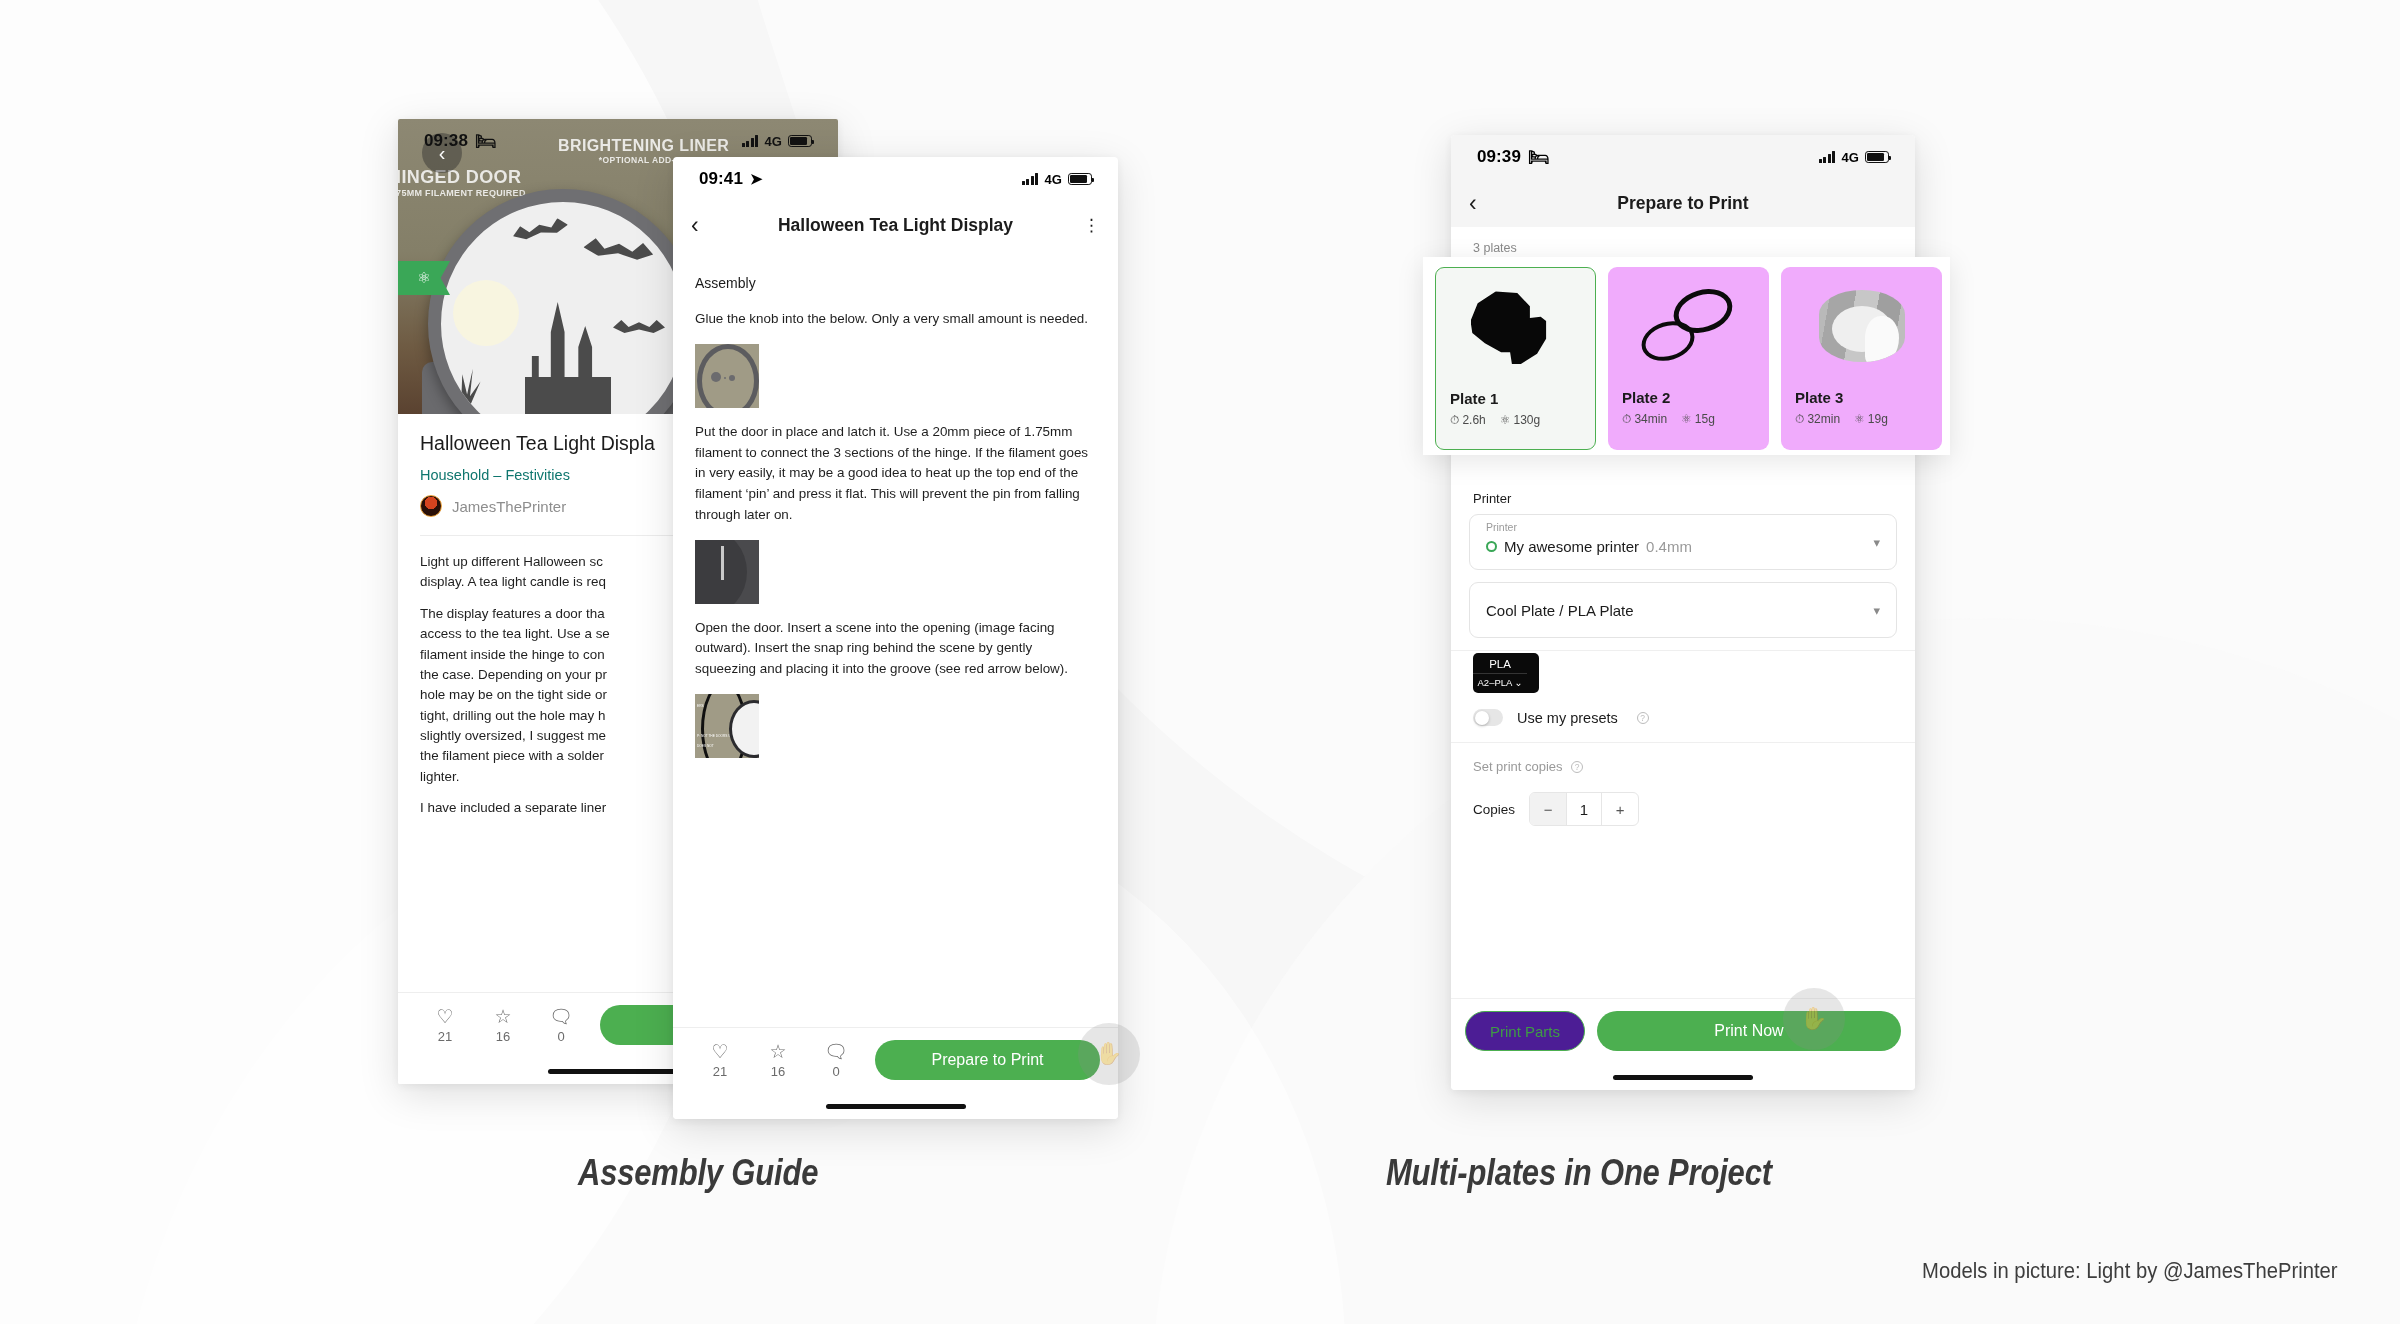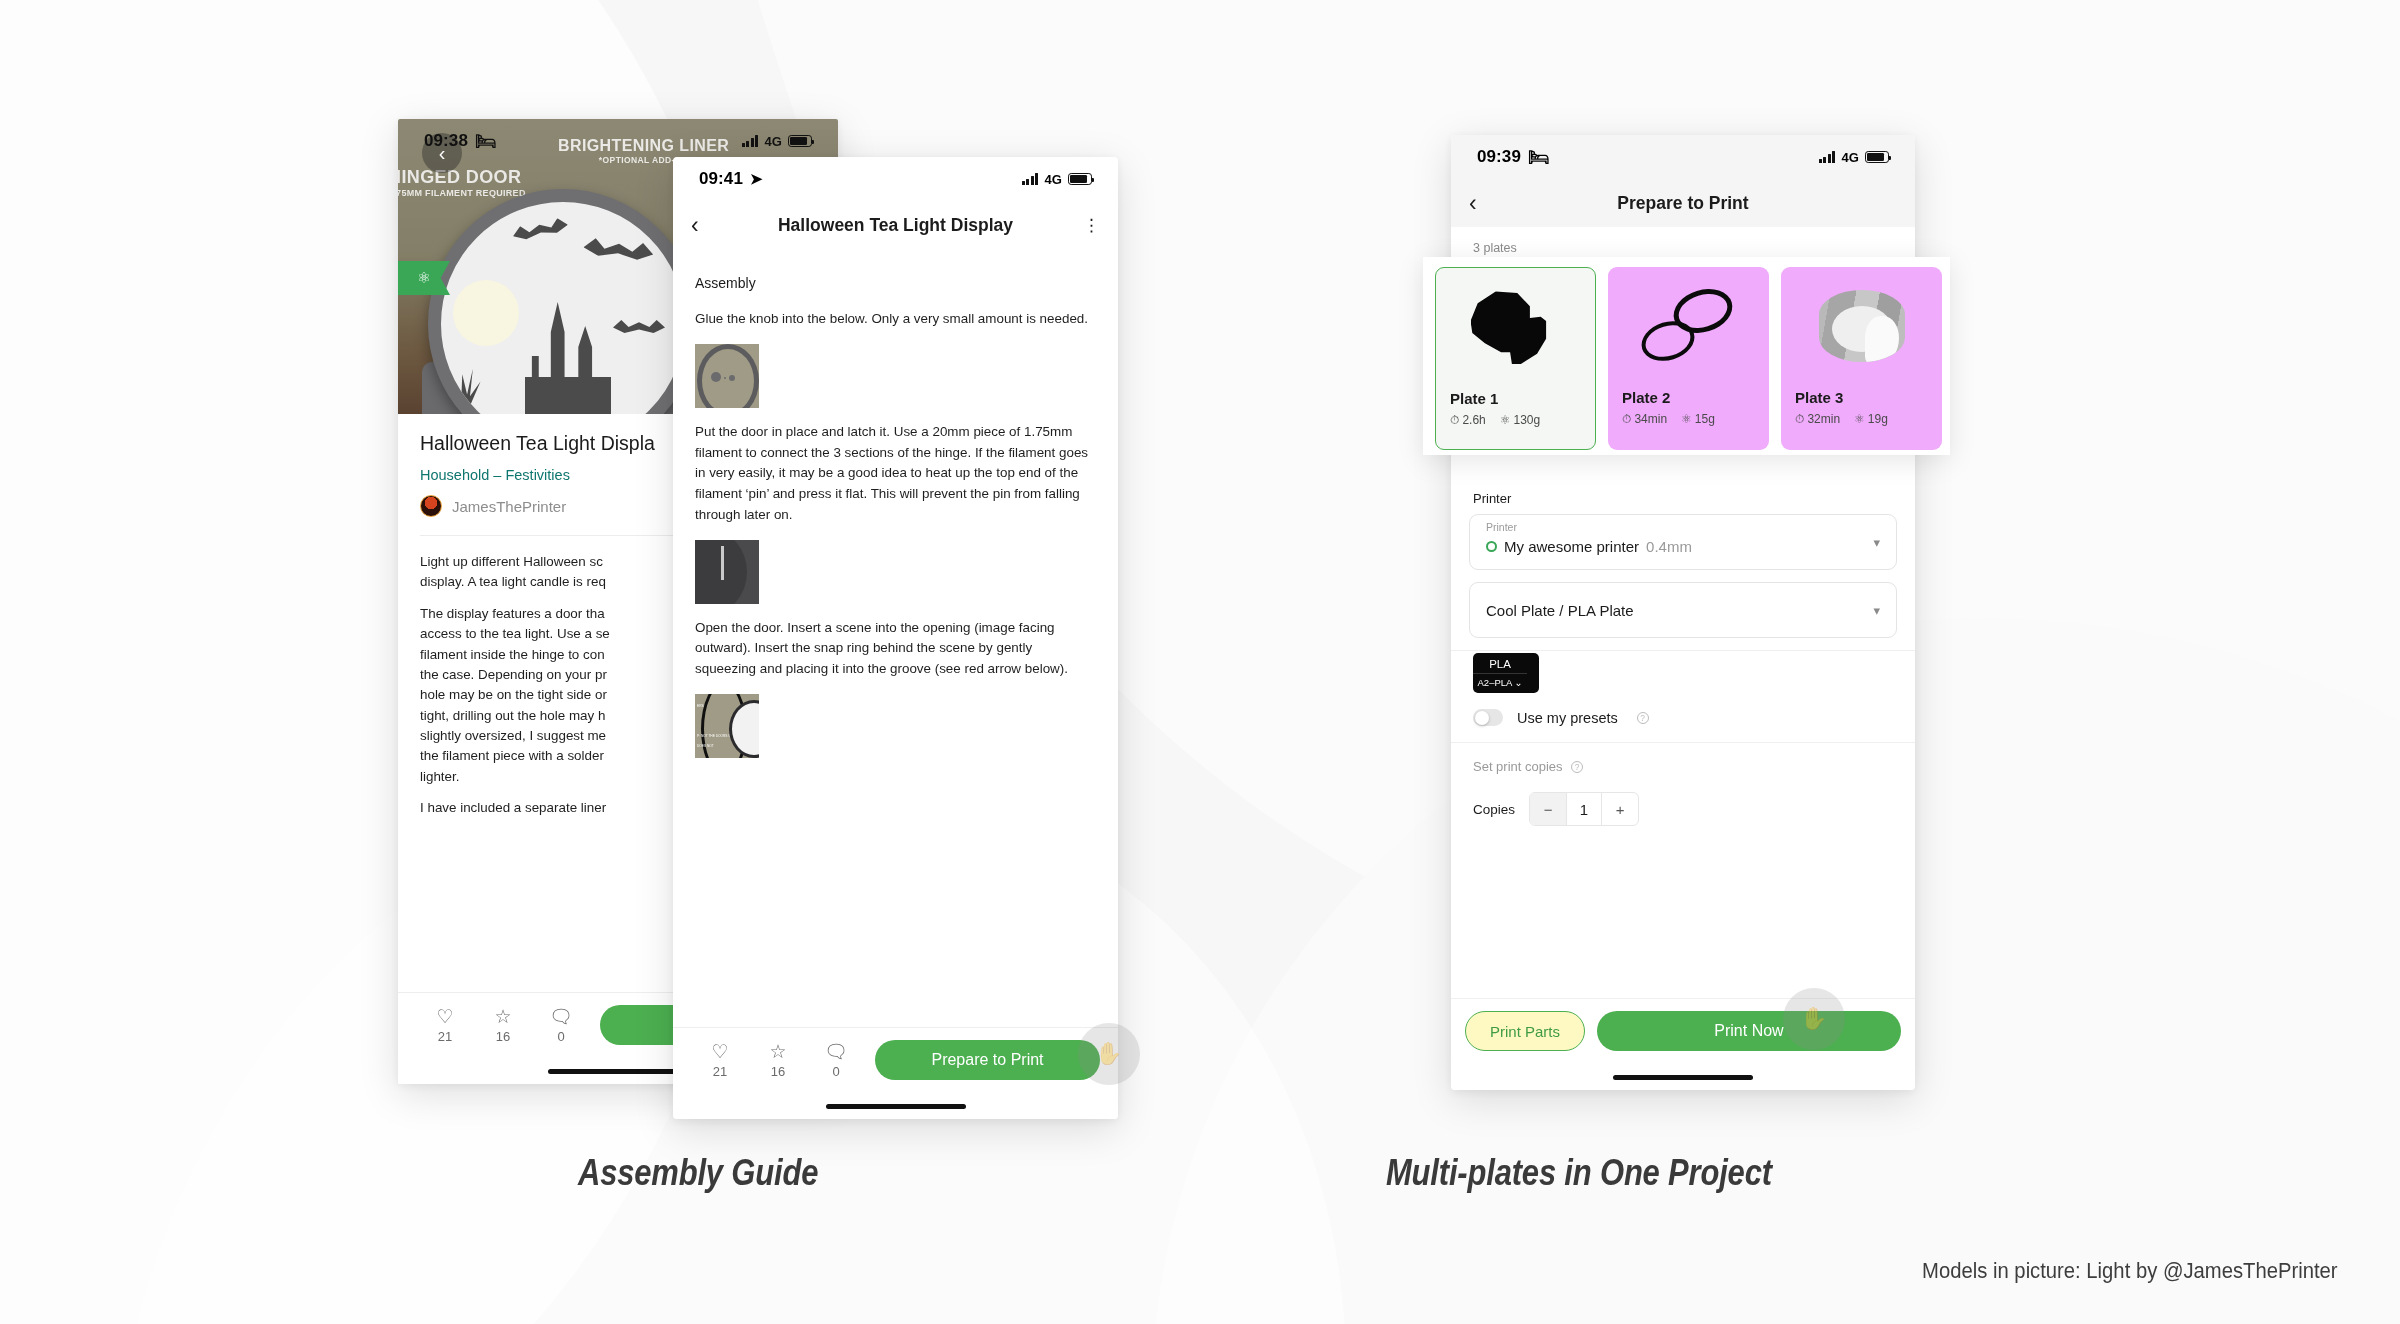--- a/index.html
+++ b/index.html
@@ -279,21 +279,21 @@
   .stepper .mid { background:#fff; border-left:1px solid #e6e6e6; border-right:1px solid #e6e6e6; color:#1b1b1b;}
   .stepper .minus { background:#f2f2f2; }
 
   .r-actionbar {
     position:absolute; left:0; right:0; bottom:0; background:#fff; height:92px;
     border-top:1px solid #f0f0f0; padding: 12px 14px 0 14px;
     display:flex; gap:12px; align-items:flex-start;
   }
   .btn-outline {
     width:120px; height:40px; border-radius:22px; border:1.3px solid #4caf50;
-    color:#3f9b45; font-size:15px; display:flex;align-items:center;justify-content:center; background:#fef9c3;
+    color:#3f9b45; font-size:15px; display:flex;align-items:center;justify-content:center; background:#4c1d95;
   }
   .btn-fill {
     flex:1; height:40px; border-radius:22px; background:#4caf50; color:#fff; font-size:16px;
     display:flex;align-items:center;justify-content:center; border:none;
   }
 
   
   .caption {
     position:absolute; font-size:36px; font-weight:bold; font-style:italic;
     color:#3a3a3a; letter-spacing:-.2px;

